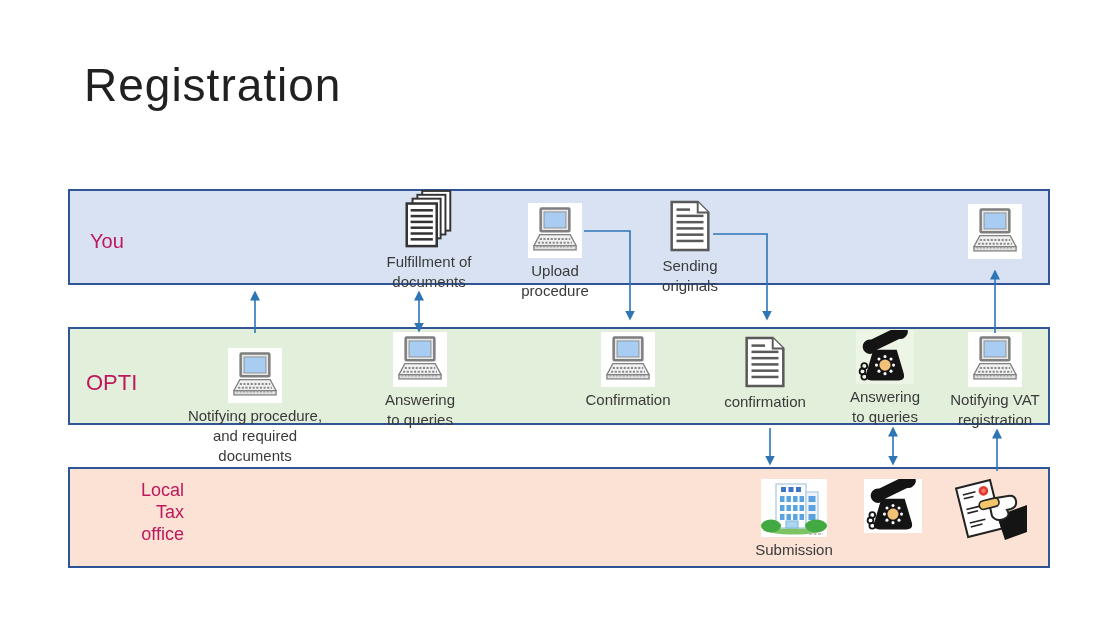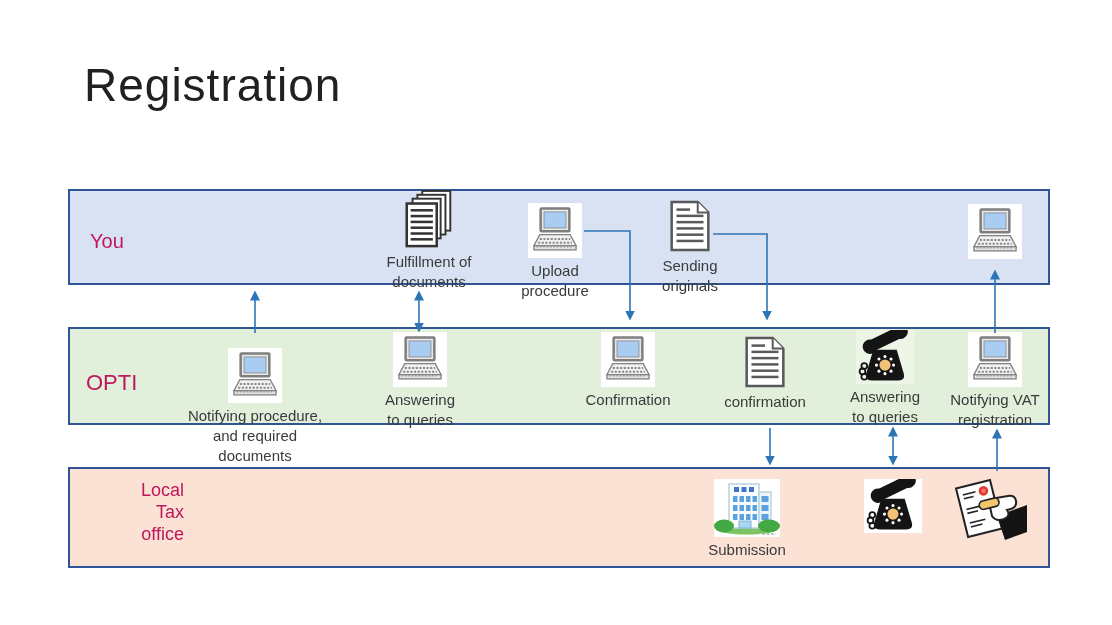--- a/index.html
+++ b/index.html
@@ -204,21 +204,21 @@
           <line x1="14" y1="41" x2="50" y2="41" stroke="#8a8a8a" stroke-width="2.5" stroke-dasharray="2.5,1.8"></line>
           <line x1="12" y1="45.5" x2="52" y2="45.5" stroke="#8a8a8a" stroke-width="2.5" stroke-dasharray="2.5,1.8"></line>
           <rect x="7" y="49" width="50" height="5" fill="#e2e2e2" stroke="#7f7f7f" stroke-width="1.5"></rect>
           <line x1="10" y1="50" x2="54" y2="50" stroke="#9a9a9a" stroke-width="2" stroke-dasharray="2,2"></line>
         </svg>
       </div>
     <div class="node-label">Notifying VAT
 registration</div>
   </div>
 
-  <div class="node" style="left:672px;top:479px;width:150px;justify-content:space-between;">
+  <div class="node" style="left:719px;top:479px;width:150px;justify-content:space-between;">
     <div class="icon-box bg-white">
         <svg class="ic" width="66" height="58" viewBox="0 0 66 58">
           <ellipse cx="33" cy="51" rx="28" ry="4.5" fill="#7cc463"></ellipse>
           <rect x="15" y="5" width="30" height="44" fill="#fbfdfe" stroke="#bcd2e2" stroke-width="1.5"></rect>
           <rect x="45" y="13" width="12" height="36" fill="#eef5fa" stroke="#bcd2e2" stroke-width="1.5"></rect>
           <g fill="#3f74c8">
             <rect x="20" y="8" width="5" height="5"></rect>
             <rect x="27.5" y="8" width="5" height="5"></rect>
             <rect x="35" y="8" width="5" height="5"></rect>
           </g>

